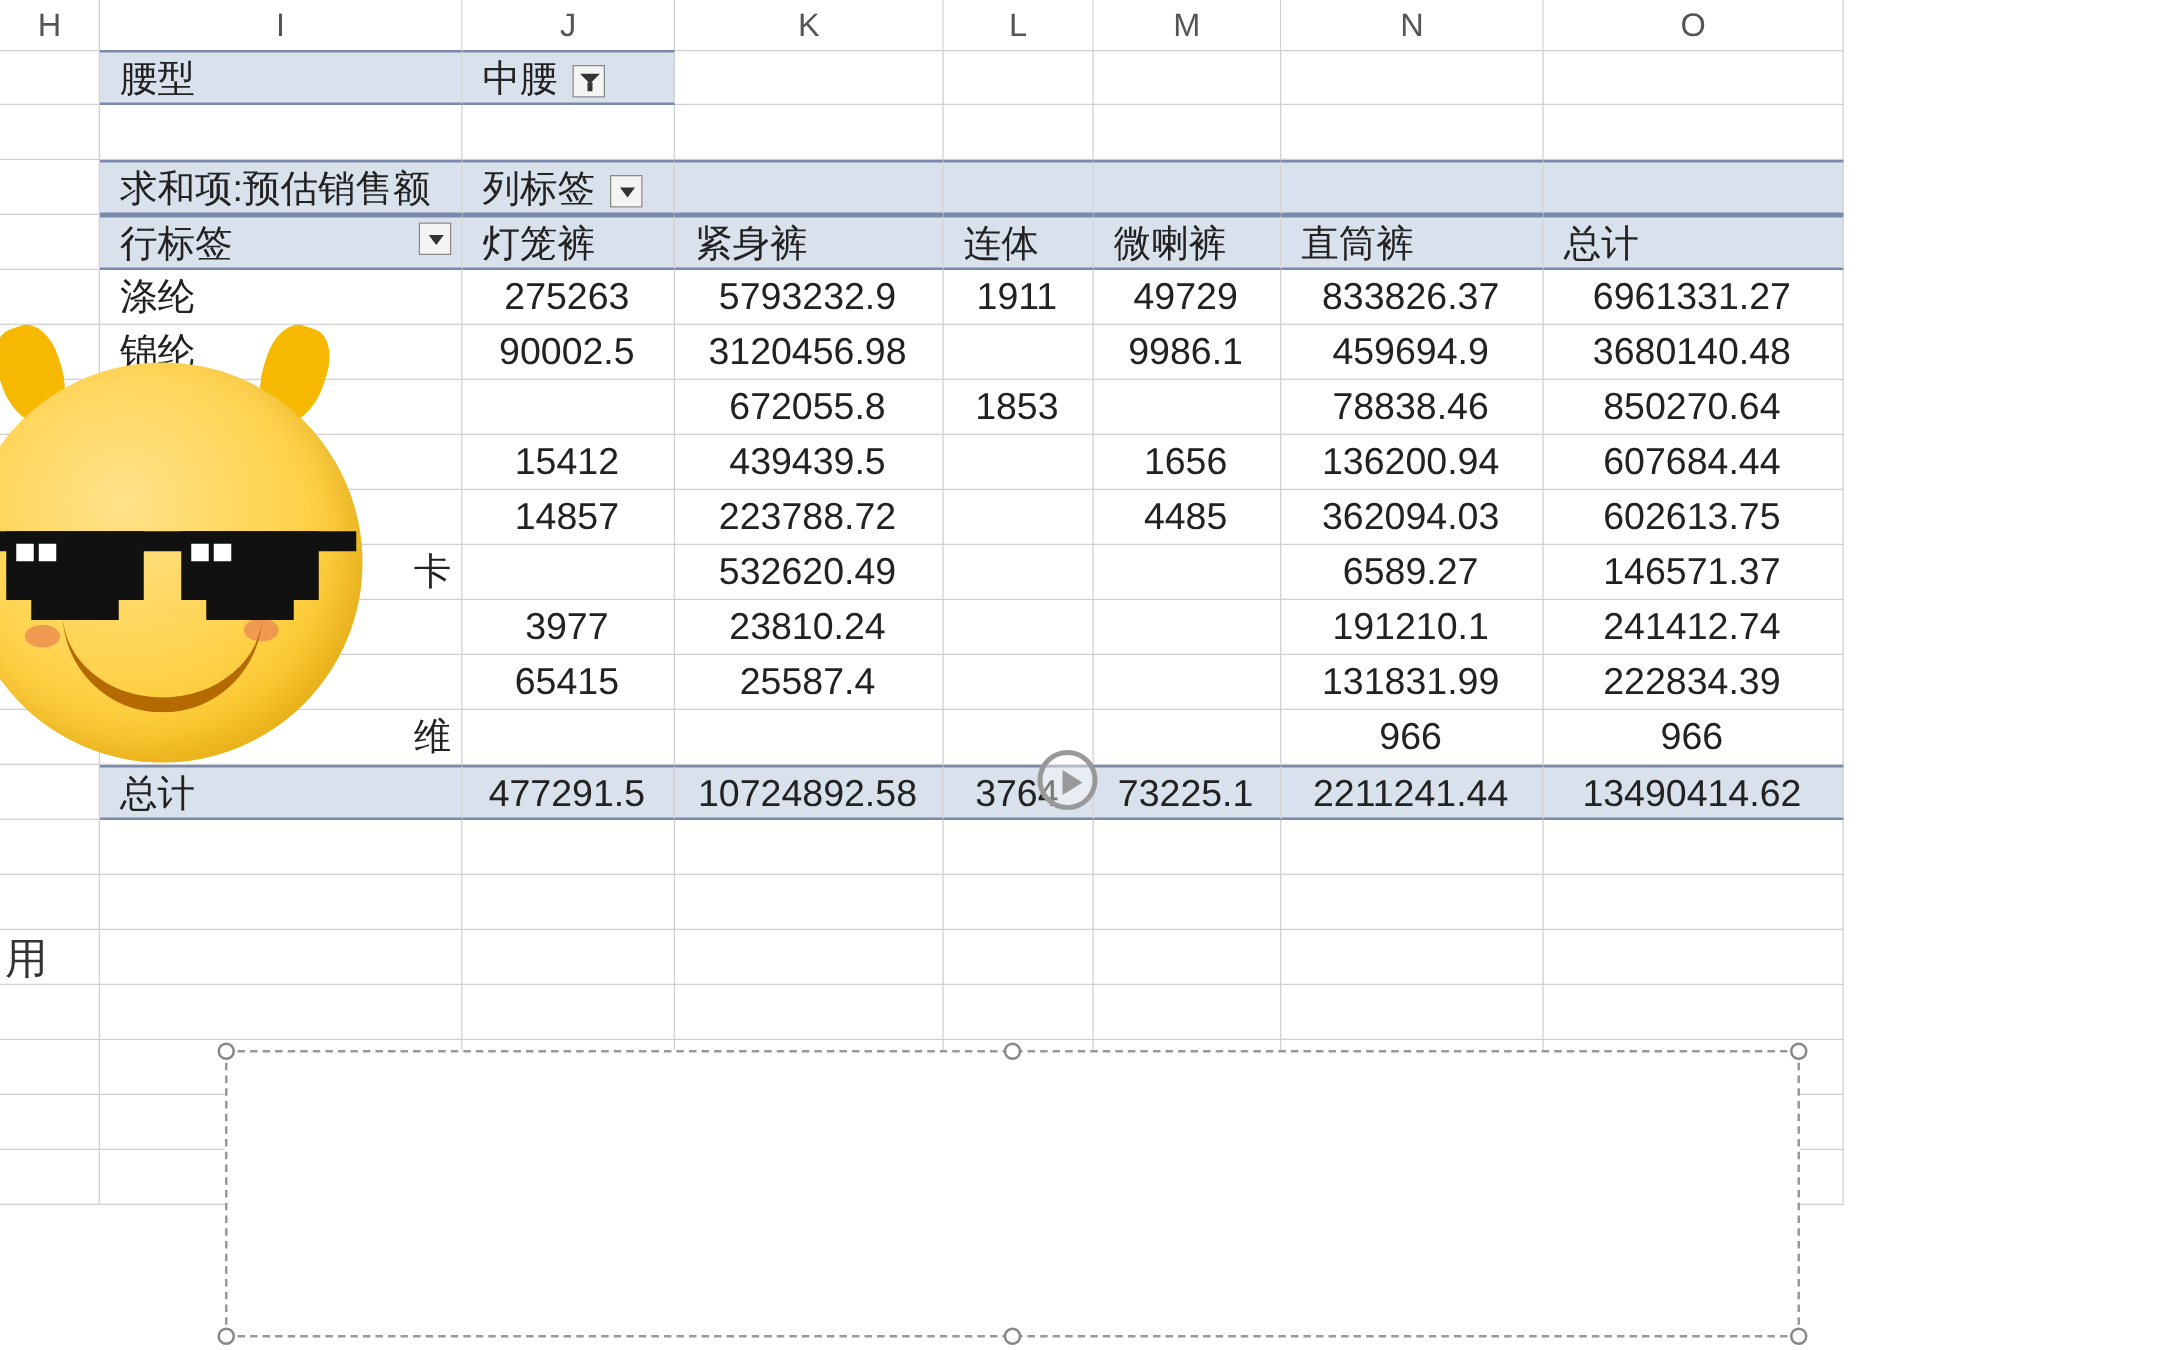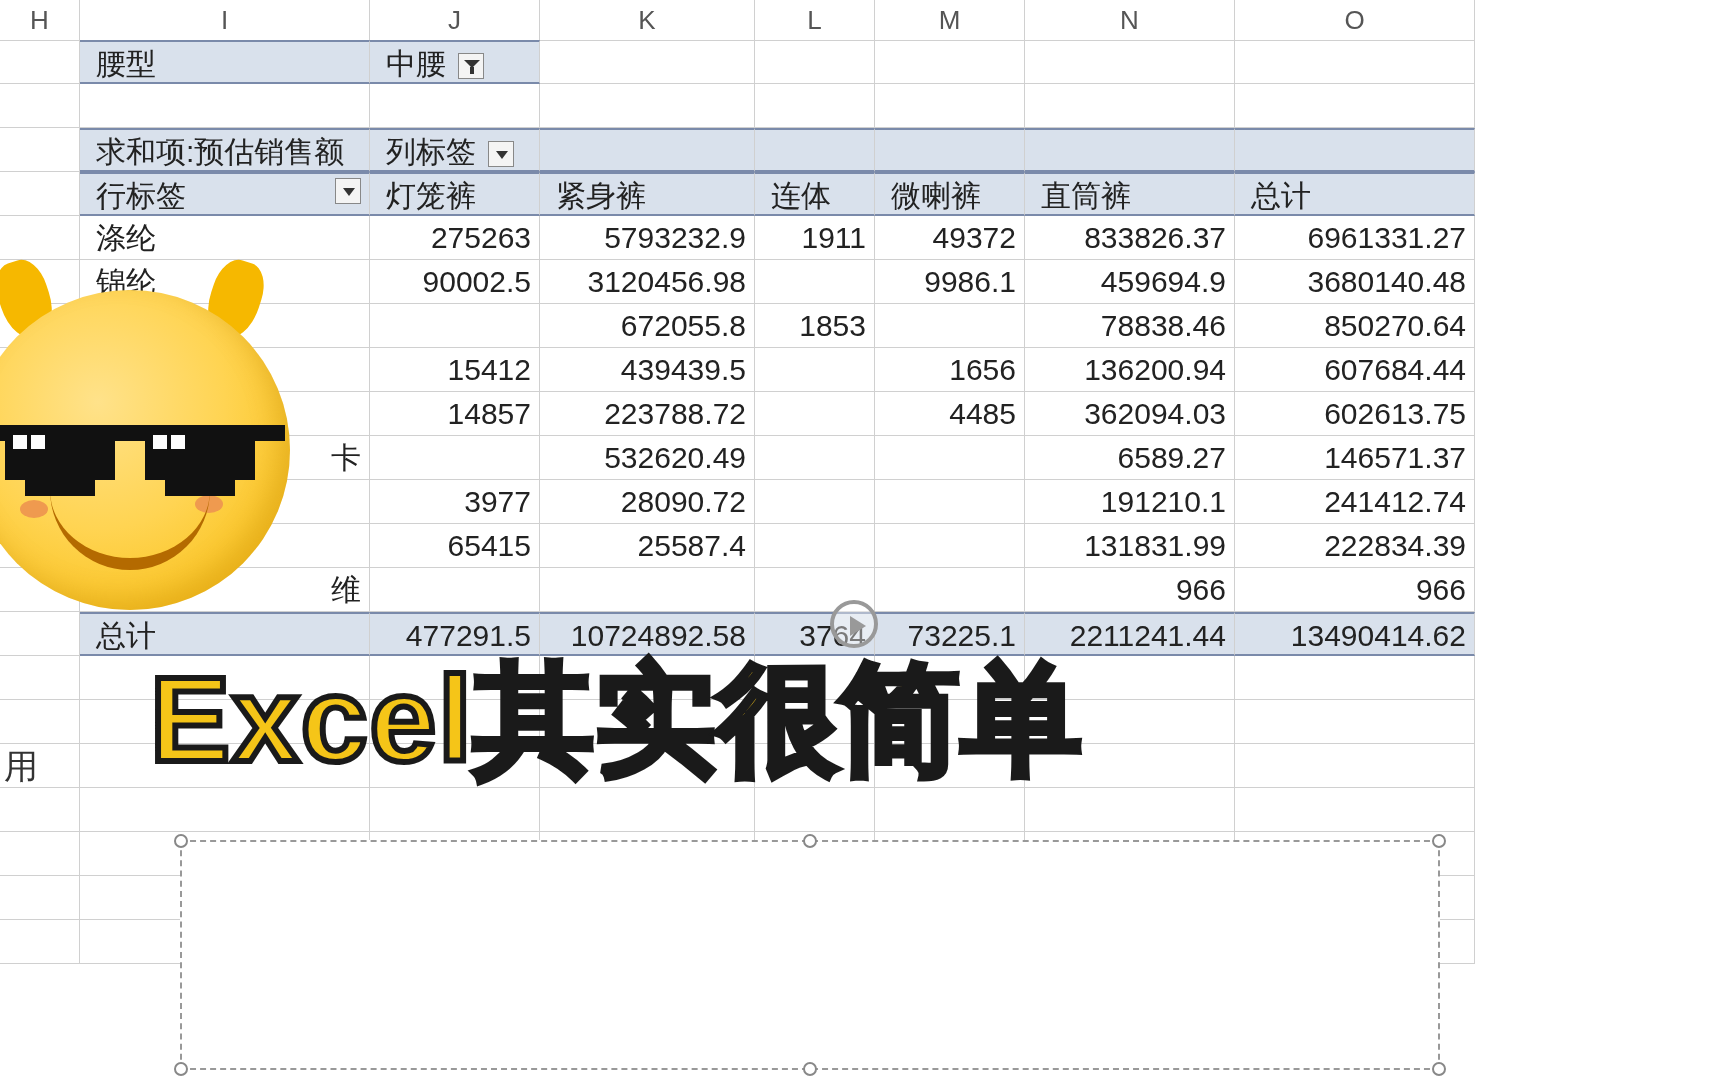--- a/index.html
+++ b/index.html
@@ -38,21 +38,21 @@
   }
   .cell {
     border-right:1px solid #d0d0d0;
     border-bottom:1px solid #d0d0d0;
     padding:4px 8px 4px 6px;
     height:44px;
     line-height:36px;
     white-space:nowrap;
     overflow:hidden;
   }
-  .cell.num { text-align:right; }
+  .cell.num { text-align:center; }
   .cell.lbl { text-align:left;padding-left:16px; }
   .hdrfill {
     background:#d9e1ec;
     border-top:2px solid #7a8aaa;
     border-bottom:2px solid #7a8aaa;
   }
   .totalfill {
     background:#d9e1ec;
     border-top:2px solid #7a8aaa;
     border-bottom:2px solid #7a8aaa;
@@ -241,21 +241,21 @@
       <div class="cell lbl hdrfill">直筒裤</div>
       <div class="cell lbl hdrfill">总计</div>
     </div>
 
     <div class="row">
       <div class="cell"></div>
       <div class="cell lbl">涤纶</div>
       <div class="cell num">275263</div>
       <div class="cell num">5793232.9</div>
       <div class="cell num">1911</div>
-      <div class="cell num">49372</div>
+      <div class="cell num">49729</div>
       <div class="cell num">833826.37</div>
       <div class="cell num">6961331.27</div>
     </div>
     <div class="row">
       <div class="cell"></div>
       <div class="cell lbl">锦纶</div>
       <div class="cell num">90002.5</div>
       <div class="cell num">3120456.98</div>
       <div class="cell num"></div>
       <div class="cell num">9986.1</div>
@@ -299,21 +299,21 @@
       <div class="cell num">532620.49</div>
       <div class="cell num"></div>
       <div class="cell num"></div>
       <div class="cell num">6589.27</div>
       <div class="cell num">146571.37</div>
     </div>
     <div class="row">
       <div class="cell"></div>
       <div class="cell lbl"></div>
       <div class="cell num">3977</div>
-      <div class="cell num">28090.72</div>
+      <div class="cell num">23810.24</div>
       <div class="cell num"></div>
       <div class="cell num"></div>
       <div class="cell num">191210.1</div>
       <div class="cell num">241412.74</div>
     </div>
     <div class="row">
       <div class="cell"></div>
       <div class="cell lbl"></div>
       <div class="cell num">65415</div>
       <div class="cell num">25587.4</div>
@@ -374,21 +374,20 @@
     <div class="handle" style="left:50%;top:-8px;margin-left:-7px"></div>
     <div class="handle" style="left:-8px;bottom:-8px"></div>
     <div class="handle" style="right:-8px;bottom:-8px"></div>
     <div class="handle" style="left:50%;bottom:-8px;margin-left:-7px"></div>
   </div>
 
   <div class="sideChar">用</div>
 
   <div class="play"></div>
 
-  <div class="overlay">Excel其实很简单</div>
 
   <div class="emoji-wrap">
     <div class="ear-l"></div>
       <div class="ear-r"></div>
     <div class="face"></div>
     <div class="blush l"></div>
       <div class="blush r"></div>
     <div class="smile"></div>
     <div class="shades">
 

